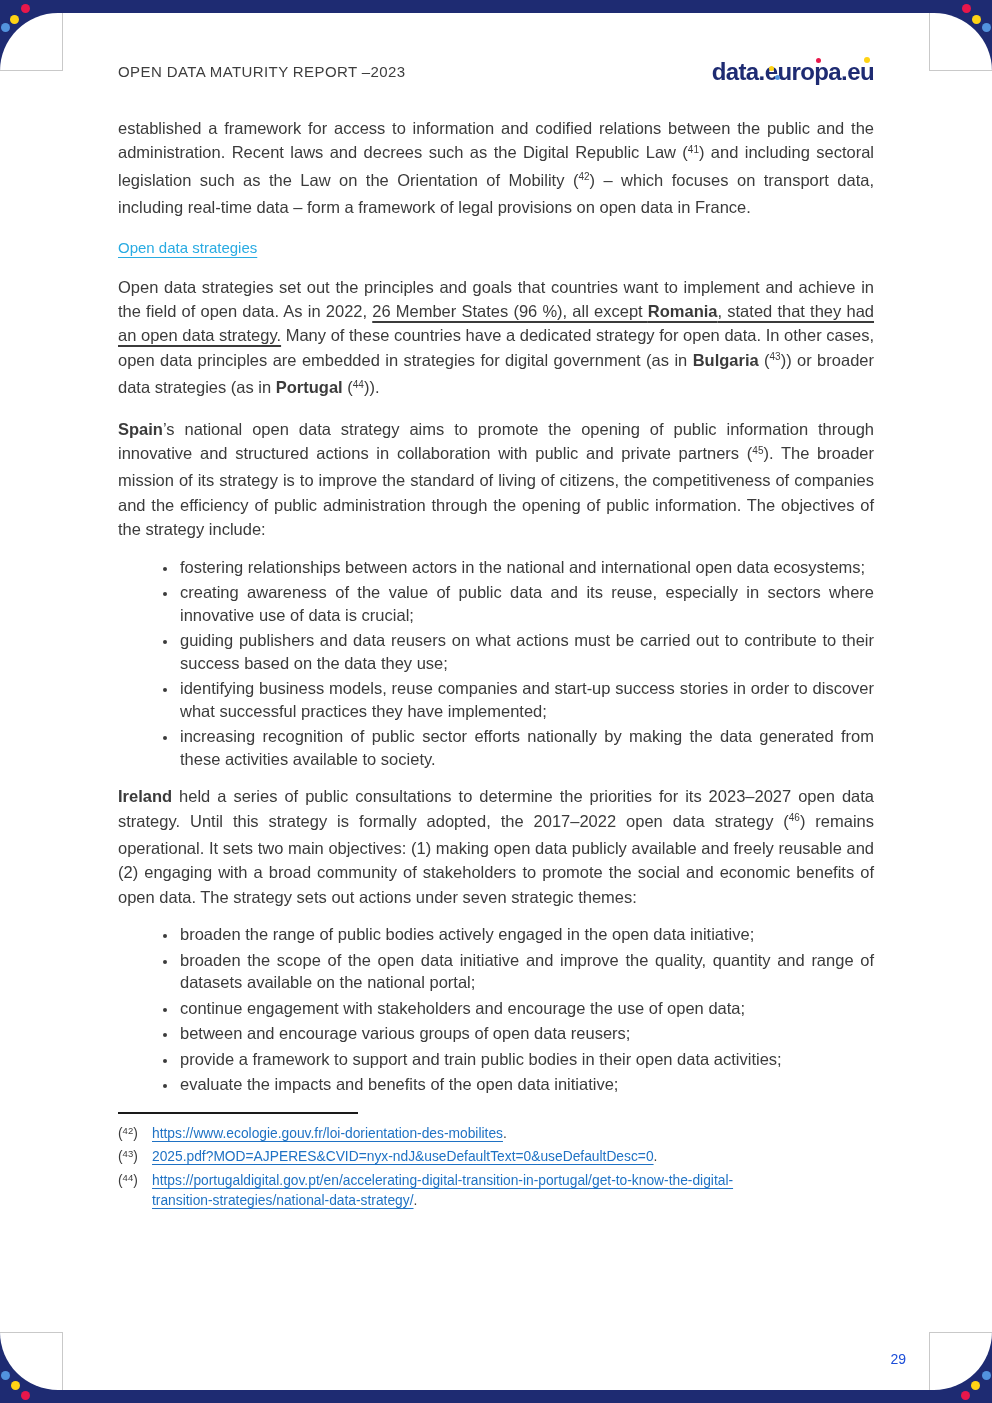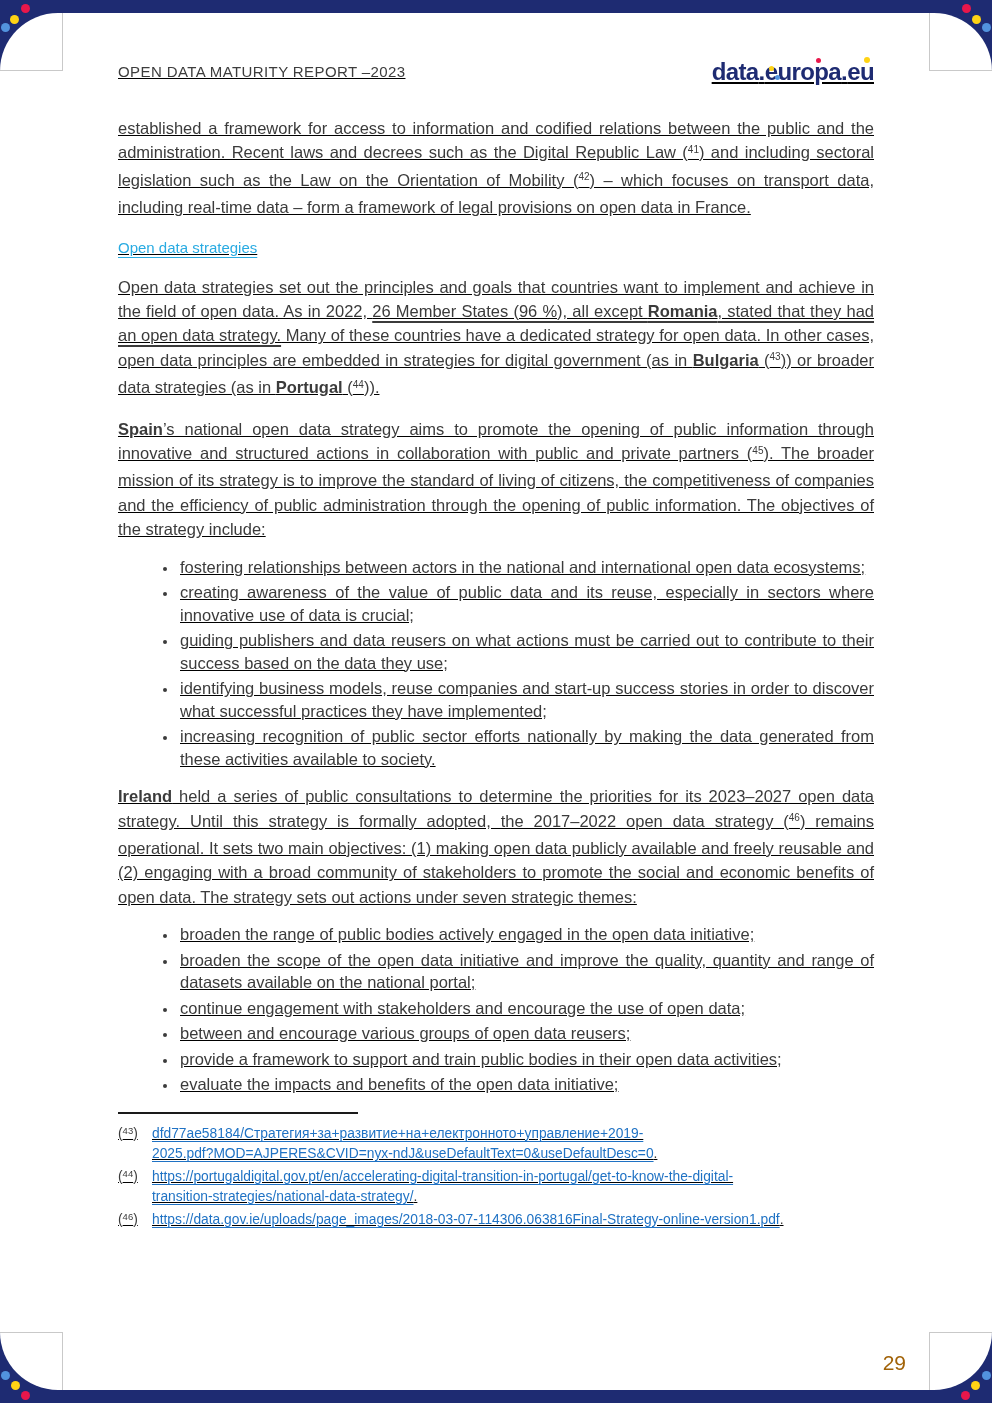--- a/index.html
+++ b/index.html
@@ -7,21 +7,21 @@
     width:992px;height:1403px;
     background:#1E2B72;
     position:relative;
     overflow:hidden;
     font-family:"Liberation Sans",sans-serif;
     -webkit-font-smoothing:antialiased;
   }
   
   .page-card{
     position:absolute;left:0;right:0;top:13px;bottom:13px;
-    background:#ffffff;border-radius:58px;z-index:1;text-decoration:underline;
+    background:#ffffff;border-radius:58px;z-index:1;
   }
   
   .corner-frame{position:absolute;z-index:4;width:62px;height:57px;}
   .cf-tl{left:0;top:13px;border-right:1px solid #c9c9c9;border-bottom:1px solid #c9c9c9;}
   .cf-tr{right:0;top:13px;border-left:1px solid #c9c9c9;border-bottom:1px solid #c9c9c9;}
   .cf-bl{left:0;bottom:13px;border-right:1px solid #c9c9c9;border-top:1px solid #c9c9c9;}
   .cf-br{right:0;bottom:13px;border-left:1px solid #c9c9c9;border-top:1px solid #c9c9c9;}
   
   .dot{position:absolute;border-radius:50%;width:9px;height:9px;z-index:5;}
   .dot.red{background:#E8174B;}
@@ -64,21 +64,21 @@
   .fn-sep{border:none;border-top:2.4px solid #1a1a1a;width:240px;margin:16px 0 10px 0;}
   .footnotes{font-size:13.8px;line-height:20.5px;color:#3B3B3B;}
   .fn-row{display:flex;margin-bottom:2px;}
   .fn-label{flex:0 0 34px;}
   .fn-label .sup{font-size:9.5px;top:-4px;}
   .fn-content{flex:1;}
   .fn-line{display:block;}
   .fn-line-last{display:inline;}
   .link{color:#1F72C4;text-decoration:underline;text-underline-offset:2.5px;cursor:pointer;}
   .fn-tail{color:#3B3B3B;}
-  .page-number{position:absolute;top:1290px;right:86px;font-size:21px;color:#a16207;}
+  .page-number{position:absolute;top:1290px;right:86px;font-size:14px;color:#1d4ed8;}
 </style>
 </head>
 <body>
 
 <span class="dot red" style="left:21px;top:4px;"></span>
 <span class="dot yellow" style="left:10px;top:15px;"></span>
 <span class="dot blue" style="left:1px;top:23px;"></span>
 
 <span class="dot red" style="left:962px;top:4px;"></span>
 <span class="dot yellow" style="left:972px;top:15px;"></span>
@@ -125,28 +125,28 @@
           <li><span>between and encourage various groups of open data reusers;</span></li>
           <li><span>provide a framework to support and train public bodies in their open data activities;</span></li>
           <li><span>evaluate the impacts and benefits of the open data initiative;</span></li>
         </ul>
       </div>
 
     <hr class="fn-sep">
 
     <div class="footnotes" id="footnotes">
         <div class="fn-row">
+          <span class="fn-label"><span>(</span><span class="sup">42</span><span>)</span></span>
+          <div class="fn-content"><span class="fn-line-last link">https://www.ecologie.gouv.fr/loi-dorientation-des-mobilites</span><span class="fn-tail">.</span></div>
+        </div>
+        <div class="fn-row">
           <span class="fn-label"><span>(</span><span class="sup">43</span><span>)</span></span>
-          <div class="fn-content"><span class="fn-line link">dfd77ae58184/Стратегия+за+развитие+на+електронното+управление+2019-</span><span class="fn-line-last link">2025.pdf?MOD=AJPERES&amp;CVID=nyx-ndJ&amp;useDefaultText=0&amp;useDefaultDesc=0</span><span class="fn-tail">.</span></div>
+          <div class="fn-content"><span class="fn-line-last link">2025.pdf?MOD=AJPERES&amp;CVID=nyx-ndJ&amp;useDefaultText=0&amp;useDefaultDesc=0</span><span class="fn-tail">.</span></div>
         </div>
         <div class="fn-row">
           <span class="fn-label"><span>(</span><span class="sup">44</span><span>)</span></span>
           <div class="fn-content"><span class="fn-line link">https://portugaldigital.gov.pt/en/accelerating-digital-transition-in-portugal/get-to-know-the-digital-</span><span class="fn-line-last link">transition-strategies/national-data-strategy/</span><span class="fn-tail">.</span></div>
-        </div>
-        <div class="fn-row">
-          <span class="fn-label"><span>(</span><span class="sup">46</span><span>)</span></span>
-          <div class="fn-content"><span class="fn-line-last link">https://data.gov.ie/uploads/page_images/2018-03-07-114306.063816Final-Strategy-online-version1.pdf</span><span class="fn-tail">.</span></div>
         </div>
       </div>
 
     <div class="page-number">29</div>
   </div>
 </div>
 
 </body></html>

